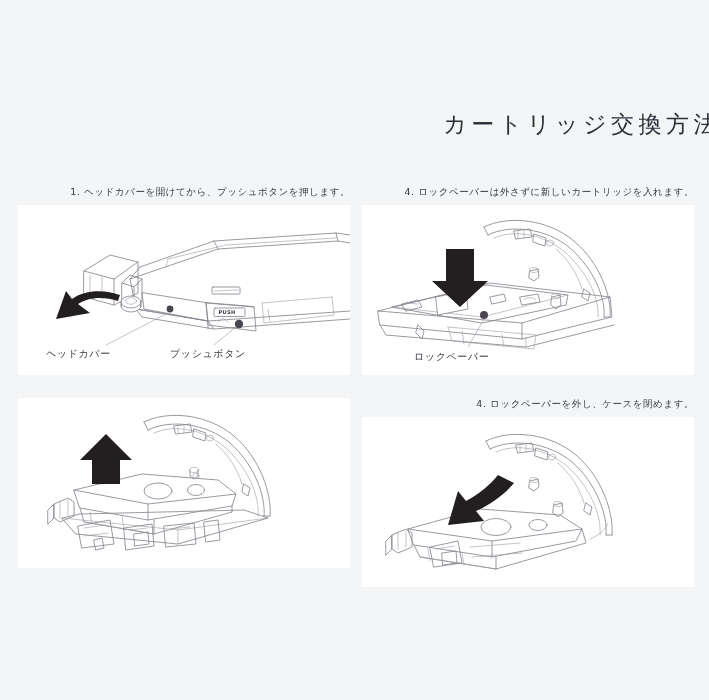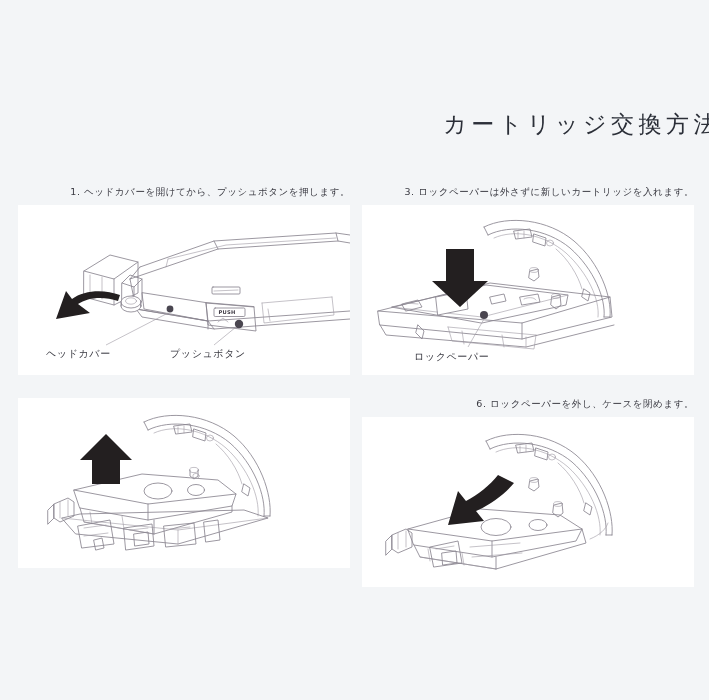--- a/index.html
+++ b/index.html
@@ -155,21 +155,21 @@
           <path class="leader" d="M88 140 L150 108"></path>
           <path class="leader" d="M196 140 L218 122"></path>
 
           <text class="fig-label" x="28" y="152">ヘッドカバー</text>
           <text class="fig-label" x="152" y="152">プッシュボタン</text>
         </svg>
       </div>
     </div>
 
     <div class="step">
-      <div class="step-caption">3. ロックペーパーは外さずに新しいカートリッジを入れます。</div>
+      <div class="step-caption">4. ロックペーパーは外さずに新しいカートリッジを入れます。</div>
       <div class="step-figure">
         <svg viewBox="0 0 332 170" xmlns="http://www.w3.org/2000/svg">
 
           <path class="ln" d="M122 22 C146 10, 186 14, 212 36 C238 58, 250 92, 248 112"></path>
           <path class="ln" d="M126 30 C148 19, 184 23, 208 43 C232 64, 244 94, 242 112"></path>
           <path class="ln" d="M122 22 L126 30"></path>
           <path class="ln" d="M248 112 L242 112"></path>
           <path class="ln-thin" d="M132 33 C152 24, 182 29, 204 48 C226 68, 238 95, 236 112"></path>
 
           <path class="ln" d="M152 26 L168 24 L170 32 L154 34 Z"></path>
@@ -267,21 +267,21 @@
           <path class="ln-thin" d="M152 131 L172 129"></path>
           <path class="ln" d="M186 124 L200 122 L202 142 L188 144 Z"></path>
           <ellipse class="ln-thin" cx="178" cy="78" rx="3.2" ry="2.6"></ellipse>
 
           <path class="arrow-blk" d="M74 86 L74 62 L62 62 L88 36 L114 62 L102 62 L102 86 Z"></path>
         </svg>
       </div>
     </div>
 
     <div class="step">
-      <div class="step-caption">6. ロックペーパーを外し、ケースを閉めます。</div>
+      <div class="step-caption">4. ロックペーパーを外し、ケースを閉めます。</div>
       <div class="step-figure">
         <svg viewBox="0 0 332 170" xmlns="http://www.w3.org/2000/svg">
 
           <path class="ln" d="M124 24 C148 12, 188 16, 214 38 C240 60, 252 96, 250 118"></path>
           <path class="ln" d="M128 32 C150 21, 186 25, 210 45 C234 66, 246 98, 244 118"></path>
           <path class="ln" d="M124 24 L128 32"></path>
           <path class="ln" d="M250 118 L244 118"></path>
           <path class="ln-thin" d="M134 35 C154 26, 184 31, 206 50 C228 70, 240 99, 238 118"></path>
 
           <path class="ln" d="M154 28 L170 26 L172 34 L156 36 Z"></path>

